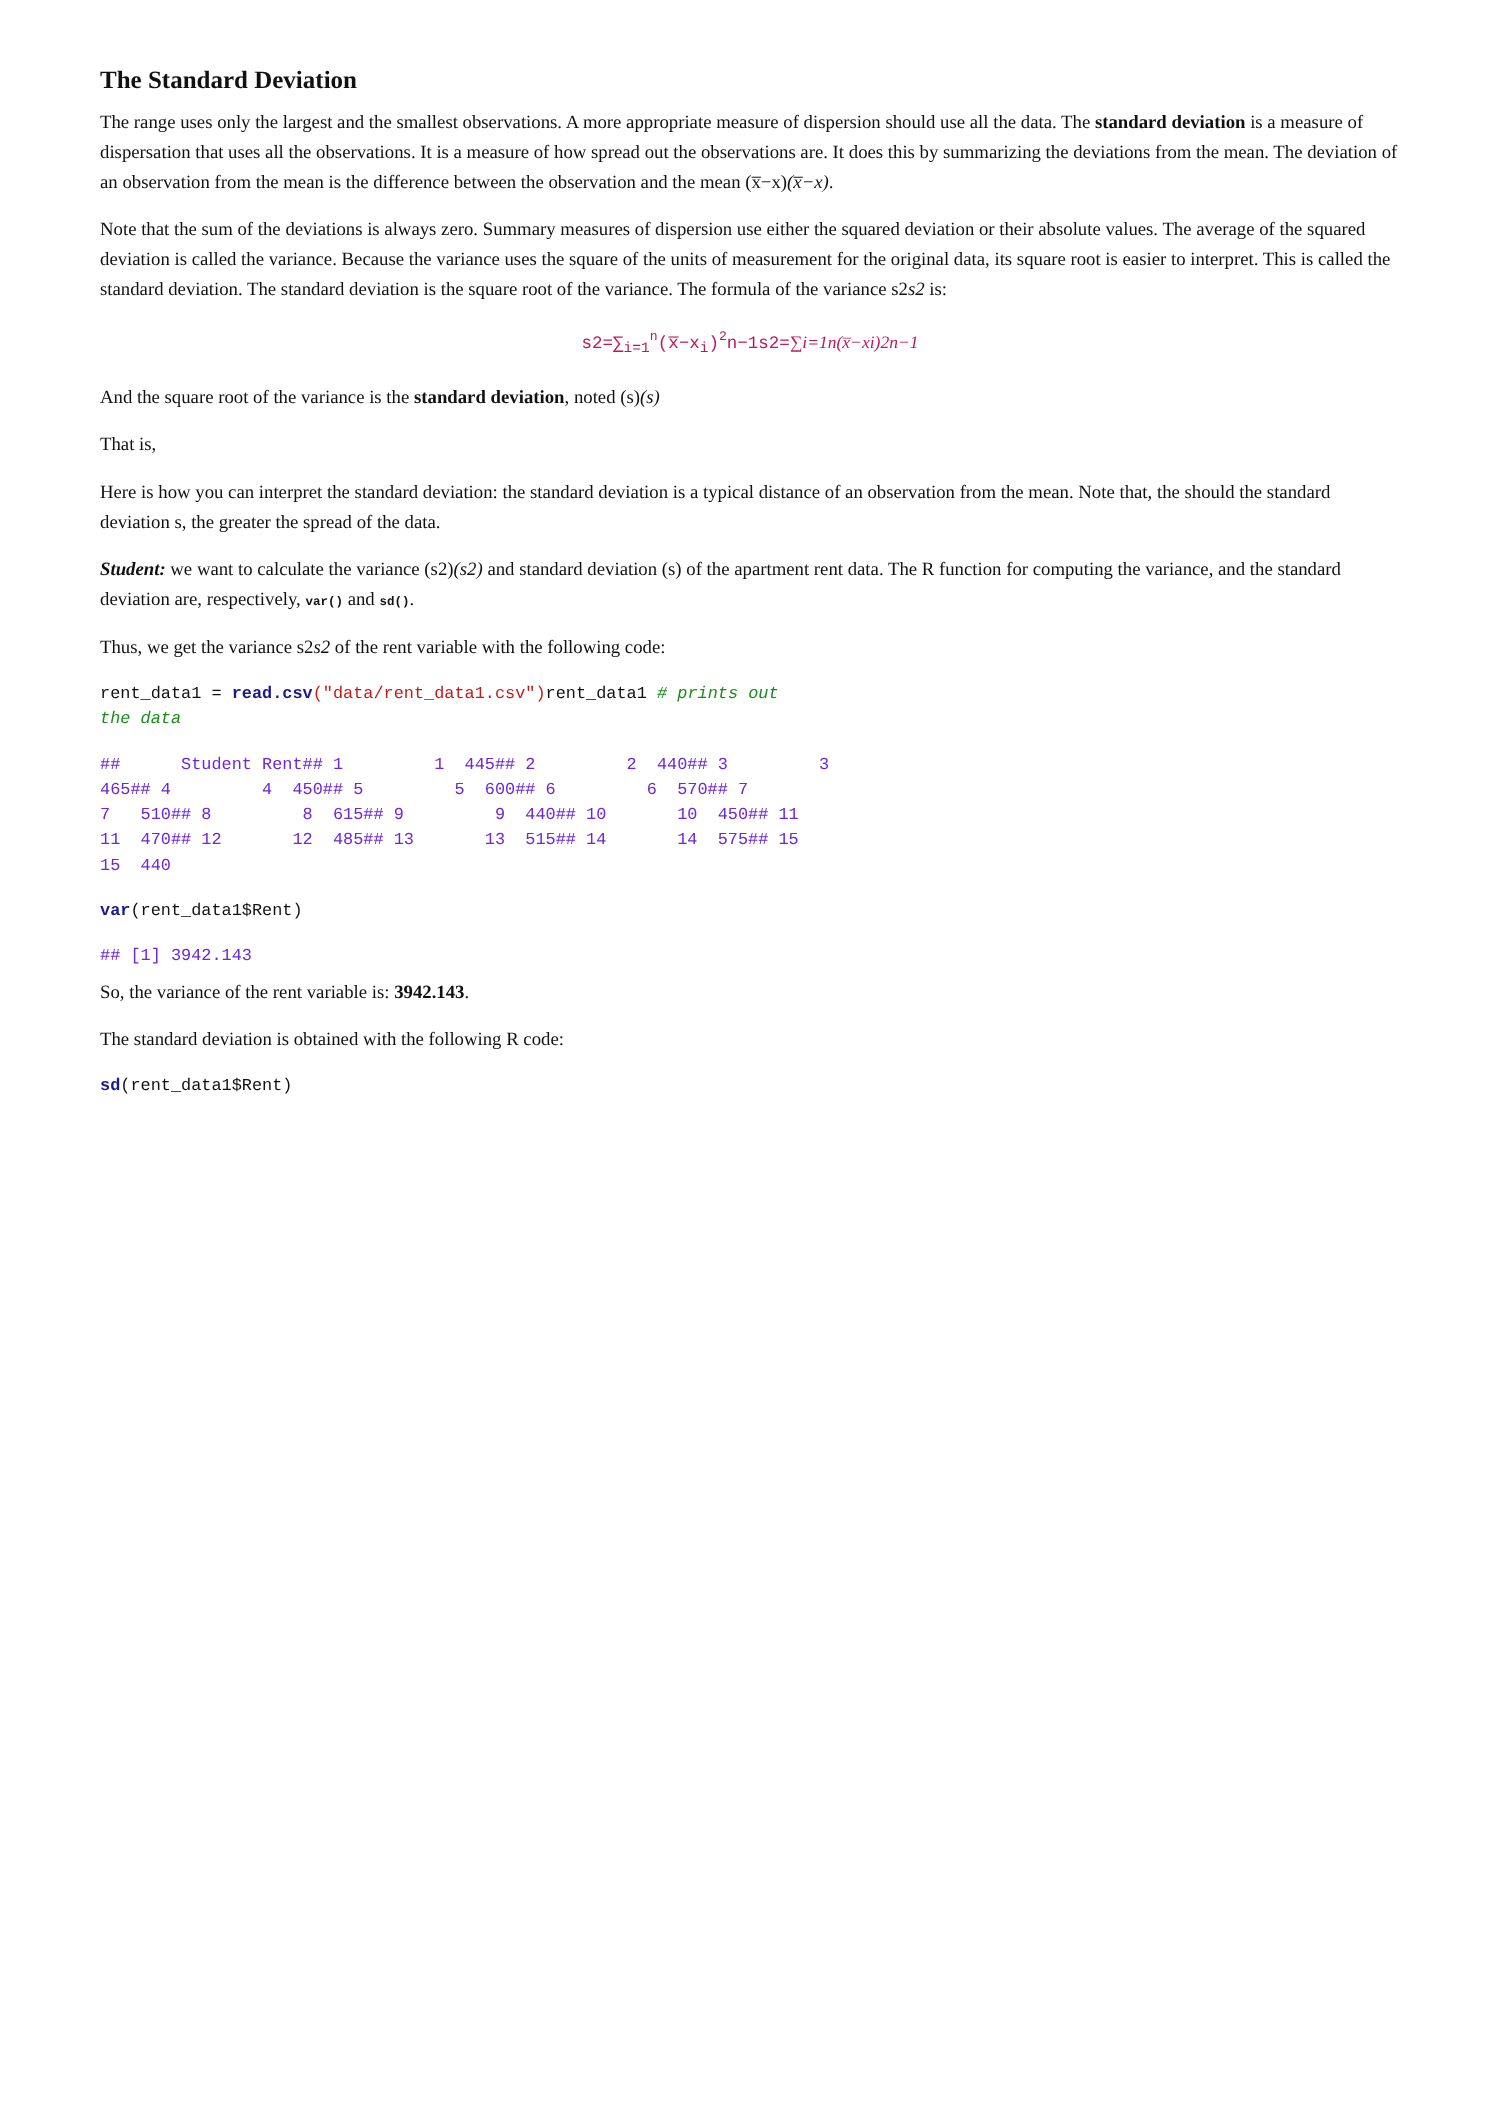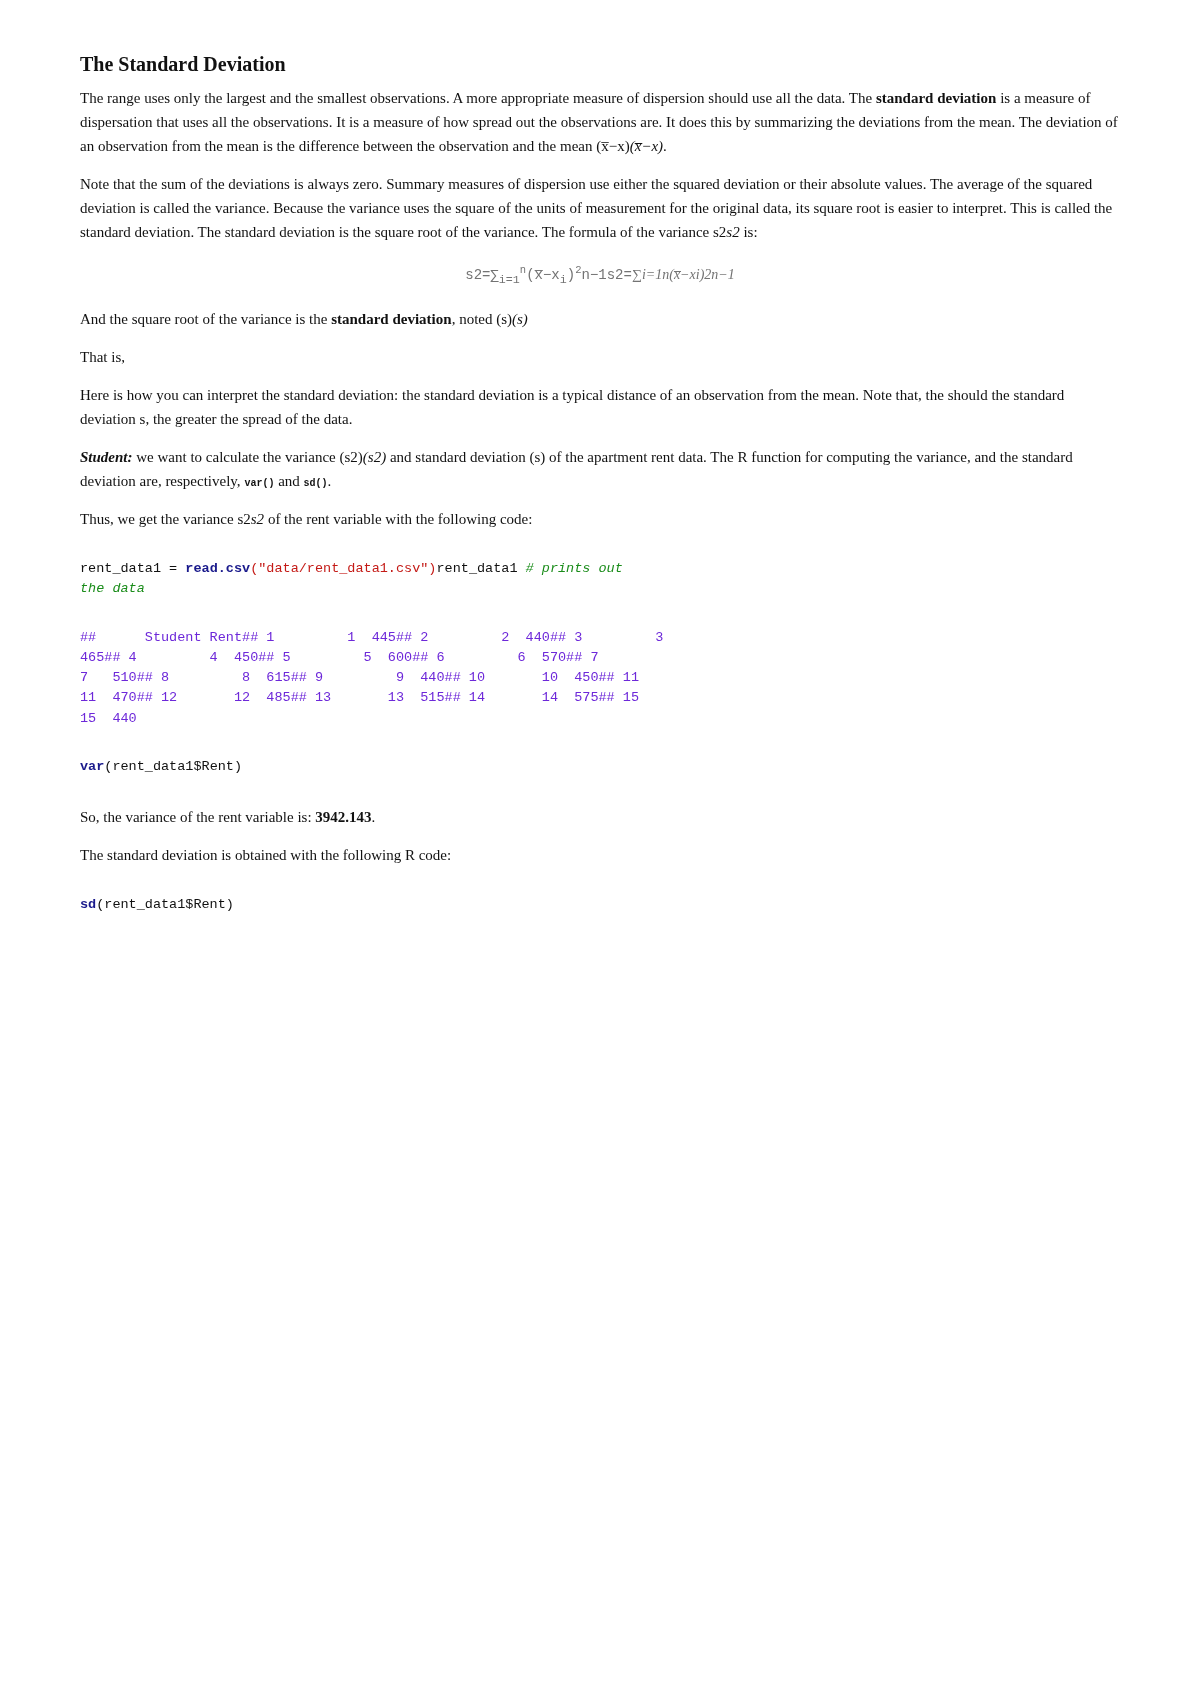--- a/index.html
+++ b/index.html
@@ -18,26 +18,26 @@
       margin-bottom: 6px;
     }
     p {
       margin-bottom: 14px;
     }
     .formula-block {
       text-align: center;
       font-family: 'Courier New', monospace;
       font-size: 14px;
       margin: 18px 0;
-      color: #737373;
+      color: #be185d;
     }
     .code-block {
       font-family: 'Courier New', monospace;
       font-size: 13.5px;
-      margin: 28px 0;
+      margin: 16px 0;
       white-space: pre;
       line-height: 1.5;
     }
     .code-inline {
       font-family: 'Courier New', monospace;
       font-size: 10px;
     }
     .bold { font-weight: bold; }
     .bold-italic { font-weight: bold; font-style: italic; }
     .r-string { color: #c41a16; font-family: 'Courier New', monospace; font-size: 13.5px; }
@@ -99,20 +99,21 @@
 the data</span></div>
 
   <div class="output-block">##      Student Rent## 1         1  445## 2         2  440## 3         3
 465## 4         4  450## 5         5  600## 6         6  570## 7
 7   510## 8         8  615## 9         9  440## 10       10  450## 11
 11  470## 12       12  485## 13       13  515## 14       14  575## 15
 15  440</div>
 
   <div class="code-block"><span class="r-blue">var</span><span class="r-normal">(rent_data1$Rent)</span></div>
 
+  <div class="output-block">## [1] 3942.143</div>
 
   <p>
     <span>So, the variance of the rent variable is: </span><span class="bold">3942.143</span><span>.</span>
   </p>
 
   <p>The standard deviation is obtained with the following R code:</p>
 
   <div class="code-block"><span class="r-blue">sd</span><span class="r-normal">(rent_data1$Rent)</span></div>
 
 </div>

